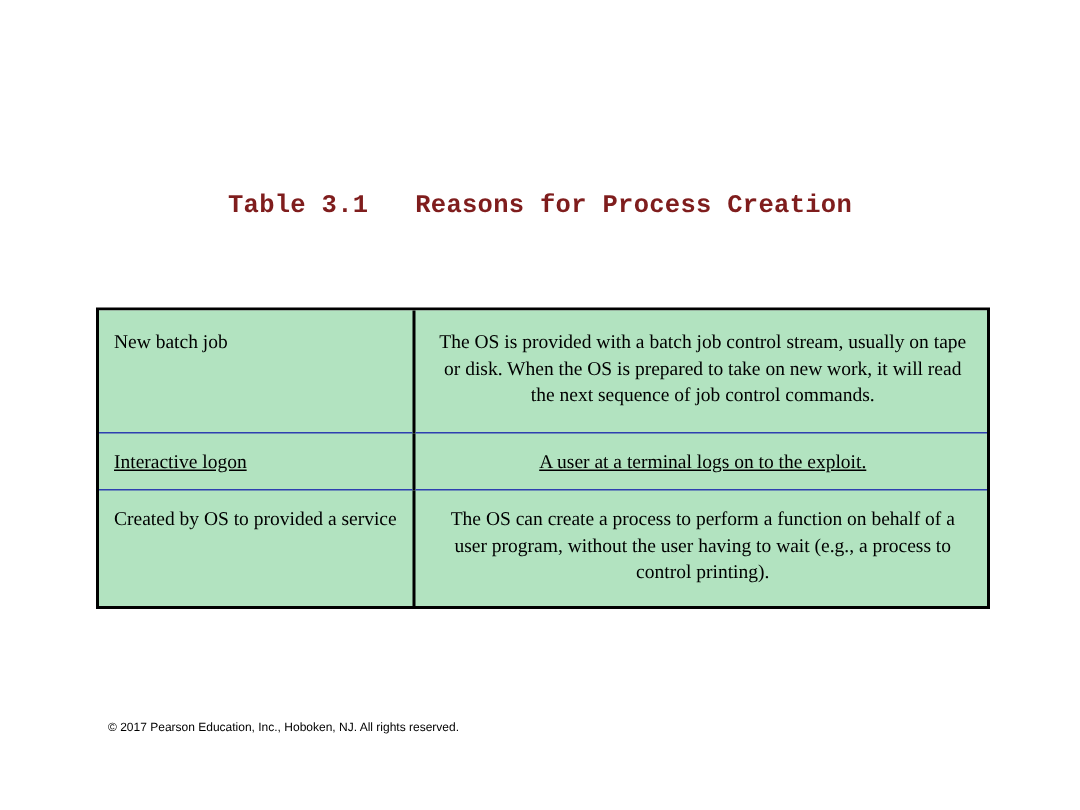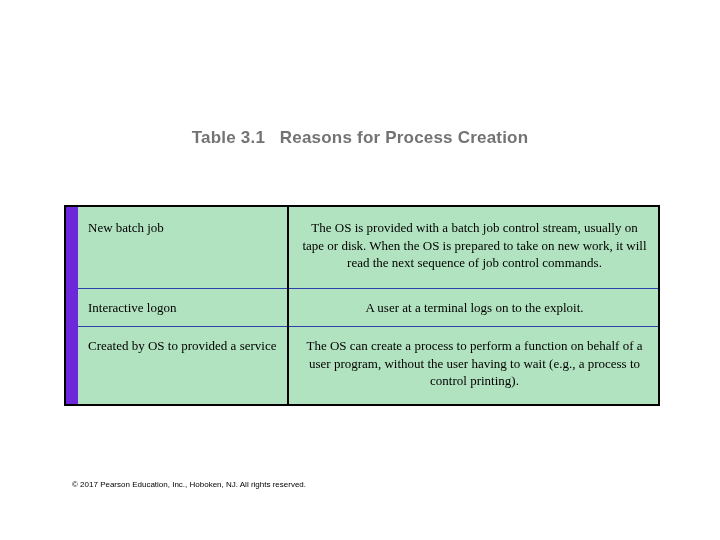--- a/index.html
+++ b/index.html
@@ -9,34 +9,33 @@
       background: #ffffff;
       font-family: "Times New Roman", Times, serif;
       position: relative;
     }
     .title-block {
       position: absolute;
       top: 128px;
       left: 0;
       width: 720px;
       text-align: center;
-      font-family: Liberation Sans, sans-serif;
+      font-family: Liberation Mono, monospace;
       font-weight: bold;
       font-size: 17px;
-      color: #737373;
+      color: #7f1d1d;
       letter-spacing: 0.2px;
     }
     .table-wrap {
       position: absolute;
       top: 205px;
       left: 64px;
       width: 596px;
       border: 2px solid #000;
       background: #6d28d9;
-      padding-left: 12px;
     }
     table {
       width: 100%;
       border-collapse: collapse;
       background: #b2e3c0;
     }
     td {
       vertical-align: top;
       padding: 8px 10px 14px 10px;
       font-size: 13px;
@@ -48,21 +47,21 @@
     td.col-left {
       width: 210px;
       border-right: 2px solid #000;
       padding-right: 8px;
     }
     td.col-right {
       padding-left: 12px;
       text-align: center;
     }
     tr.r1 td { padding-top: 12px; padding-bottom: 16px; }
-    tr.r2 td { padding-top: 10px; padding-bottom: 10px; }
+    tr.r2 td { padding-top: 10px; padding-bottom: 10px; text-decoration: underline; }
     tr.r3 td { padding-top: 10px; padding-bottom: 14px; }
     tr.r4 td { padding-top: 12px; padding-bottom: 12px; }
     .copyright {
       position: absolute;
       top: 480px;
       left: 72px;
       font-family: Verdana, Geneva, sans-serif;
       font-size: 8px;
       color: #000;
     }

